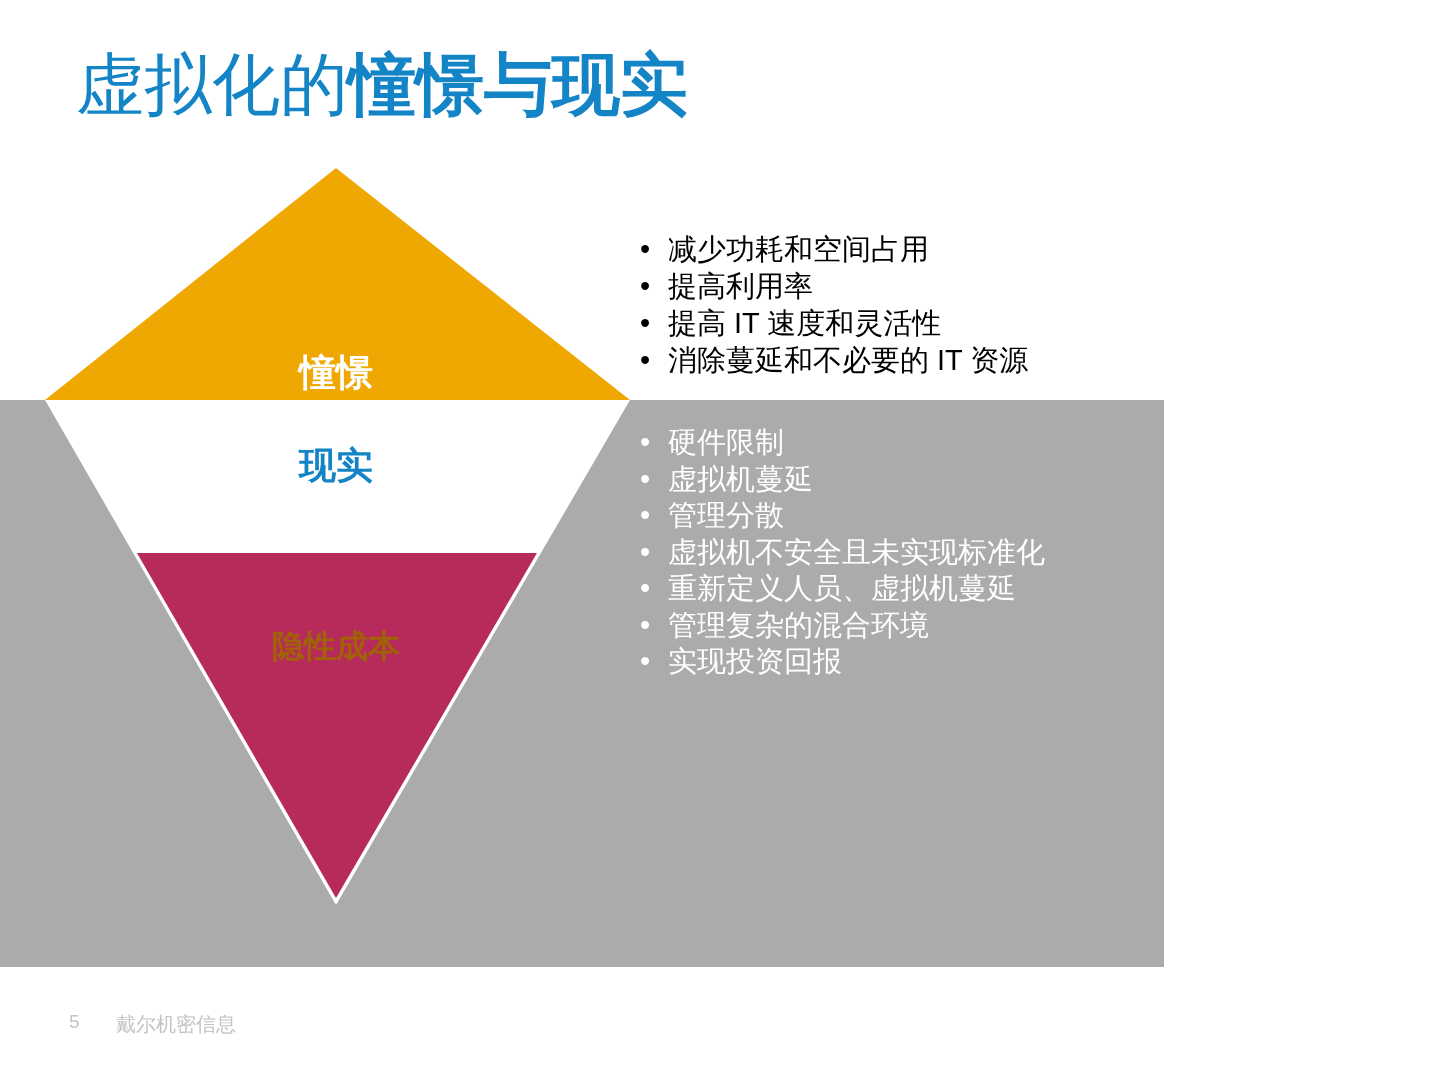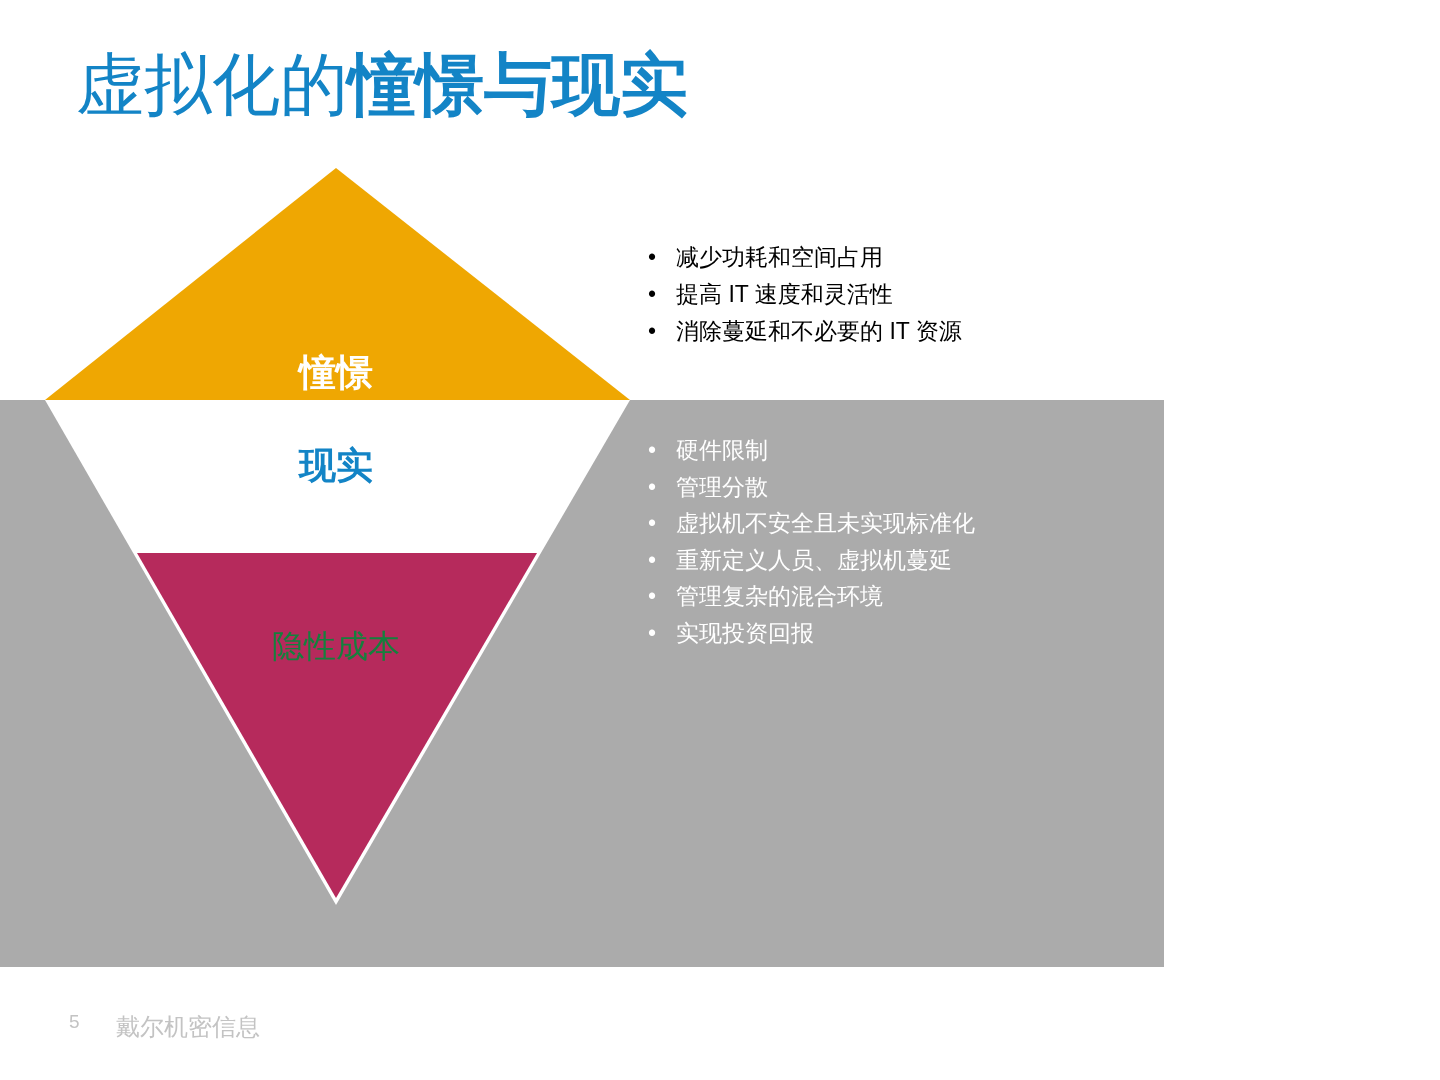--- a/index.html
+++ b/index.html
@@ -40,27 +40,27 @@
   .label-vision {
     left: 336px; top: 328px;
     color: #ffffff; font-weight: bold; font-size: 37px; margin-top: 20px;
   }
   .label-reality {
     left: 336px; top: 433px;
     color: #1384C6; font-weight: bold; font-size: 37px; margin-top: 8px;
   }
   .label-hidden {
     left: 336px; top: 625px;
-    color: #15803d; font-weight: normal; font-size: 32px;
+    color: #a16207; font-weight: bold; font-size: 32px;
   }
   ul.bullets {
     position: absolute;
-    margin: 8px; padding: 0;
+    margin: 0; padding: 0;
     list-style: none;
-    font-size: 23px;
+    font-size: 29px;
   }
   ul.bullets li {
     position: relative;
     padding-left: 36px;
     white-space: nowrap;
   }
   ul.bullets li::before {
     content: "\2022";
     position: absolute;
     left: 8px;
@@ -77,21 +77,21 @@
   }
   .footer-page-number {
     position: absolute;
     left: 69px; top: 1011px;
     font-size: 19px;
     color: #C3C3C3;
   }
   .footer-confidential {
     position: absolute;
     left: 116px; top: 1011px;
-    font-size: 24px;
+    font-size: 20px;
     color: #C3C3C3;
     white-space: nowrap;
   }
   .dell-logo {
     position: absolute;
     left: 1304px; top: 993px;
     width: 78px; height: 78px;
   }
 </style>
 </head>
@@ -110,26 +110,28 @@
   <div class="page-title">
     <span>虚拟化的</span><span class="t-bold">憧憬与现实</span>
   </div>
 
   <div class="shape-label label-vision">憧憬</div>
   <div class="shape-label label-reality">现实</div>
   <div class="shape-label label-hidden">隐性成本</div>
 
   <ul class="bullets bullets-vision">
     <li>减少功耗和空间占用</li>
+    <li>提高利用率</li>
     <li>提高 IT 速度和灵活性</li>
     <li>消除蔓延和不必要的 IT 资源</li>
   </ul>
 
   <ul class="bullets bullets-reality">
     <li>硬件限制</li>
+    <li>虚拟机蔓延</li>
     <li>管理分散</li>
     <li>虚拟机不安全且未实现标准化</li>
     <li>重新定义人员、虚拟机蔓延</li>
     <li>管理复杂的混合环境</li>
     <li>实现投资回报</li>
   </ul>
 
   <div class="footer-page-number">5</div>
   <div class="footer-confidential">戴尔机密信息</div>
 

